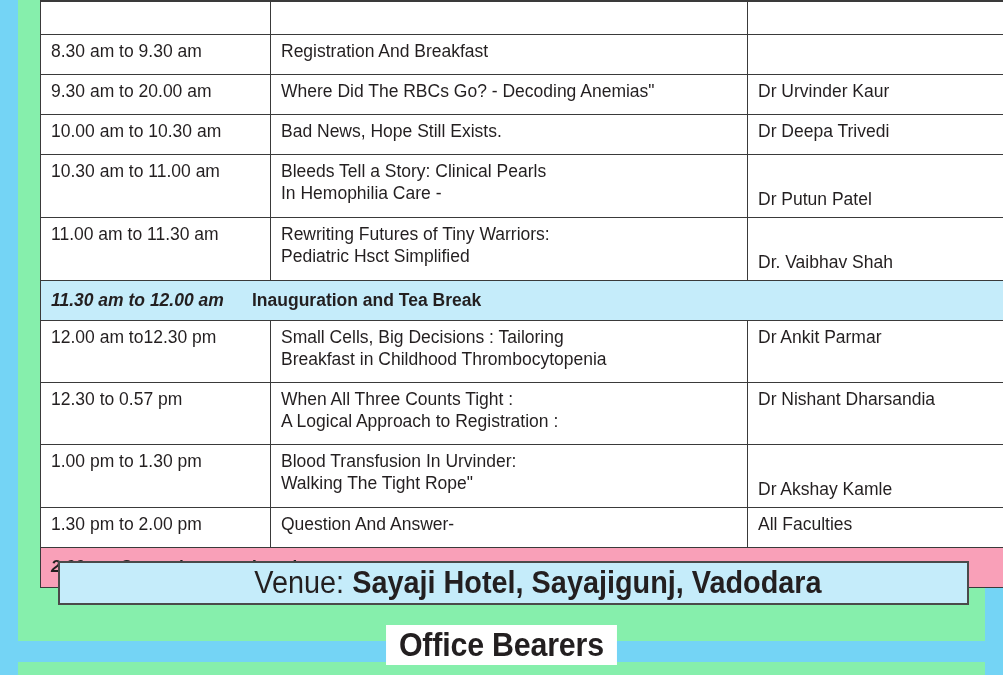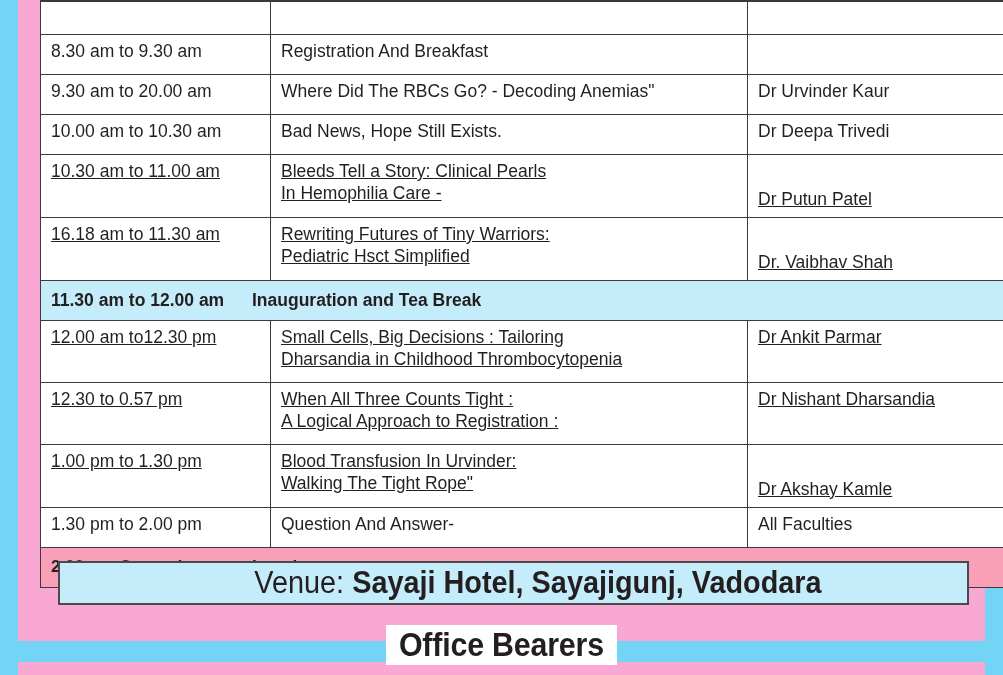--- a/index.html
+++ b/index.html
@@ -27,21 +27,21 @@
   .frame-left  { left: 0; }
   .frame-right { left: 985px; }
 
   
   .page {
     position: absolute;
     left: 18px;
     top: 0;
     width: 967px;
     height: 675px;
-    background: #f9a8d4;
+    background: #86efac;
   }
 
   
   .sched {
     position: absolute;
     left: 22px;
     top: 0;
     width: 929px;
     border-collapse: collapse;
     table-layout: fixed;
@@ -53,21 +53,21 @@
     padding: 5px 8px 6px 10px;
     vertical-align: top;
     line-height: 1.28;
     background: #ffffff;
   }
   .col-time  { width: 211px; }
   .col-topic { width: 458px; margin-left: 26px; }
   .col-fac   { width: 260px; }
 
   .row-1line td { height: 28px; }
-  .row-2line td { height: 50px; text-decoration: underline; }
+  .row-2line td { height: 50px; }
 
   td.fac-bottom { vertical-align: bottom; padding-bottom: 7px; }
   td.fac-top    { vertical-align: top; }
 
   
   .sched tr.clipped td {
     height: 26px;
     padding-top: 0;
     border-top: 2px solid #3a3a3a;
   }
@@ -86,20 +86,21 @@
     vertical-align: middle;
     font-size: 17px;
   }
   .span-cell { padding-left: 10px; }
   .span-inner {
     display: flex;
   }
   .span-inner .t {
     width: 201px;
     flex: none;
+    font-style: italic;
   }
 
   
   .venue {
     position: absolute;
     left: 40px;
     top: 561px;
     width: 911px;
     height: 44px;
     background: #c5ecfa;
@@ -188,42 +189,42 @@
       <tr class="row-2line">
         <td class="col-time">10.30 am to 11.00 am</td>
         <td class="col-topic">
           <div>Bleeds Tell a Story: Clinical Pearls</div>
           <div>In Hemophilia Care -</div>
         </td>
         <td class="col-fac fac-bottom">Dr Putun Patel</td>
       </tr>
 
       <tr class="row-2line">
-        <td class="col-time">16.18 am  to 11.30 am</td>
+        <td class="col-time">11.00 am  to 11.30 am</td>
         <td class="col-topic">
           <div>Rewriting Futures of Tiny Warriors:</div>
           <div>Pediatric Hsct Simplified</div>
         </td>
         <td class="col-fac fac-bottom">Dr. Vaibhav Shah</td>
       </tr>
 
       <tr class="highlight-blue">
         <td class="span-cell" colspan="3">
           <div class="span-inner">
             <span class="t">11.30 am to 12.00 am</span>
             <span>Inauguration and Tea Break</span>
           </div>
         </td>
       </tr>
 
       <tr class="row-2line">
         <td class="col-time">12.00 am to12.30 pm</td>
         <td class="col-topic">
           <div>Small Cells, Big Decisions : Tailoring</div>
-          <div>Dharsandia  in Childhood Thrombocytopenia</div>
+          <div>Breakfast  in Childhood Thrombocytopenia</div>
         </td>
         <td class="col-fac fac-top">Dr Ankit Parmar</td>
       </tr>
 
       <tr class="row-2line">
         <td class="col-time">12.30 to 0.57 pm</td>
         <td class="col-topic">
           <div>When All Three Counts Tight :</div>
           <div>A Logical Approach to Registration :</div>
         </td>

